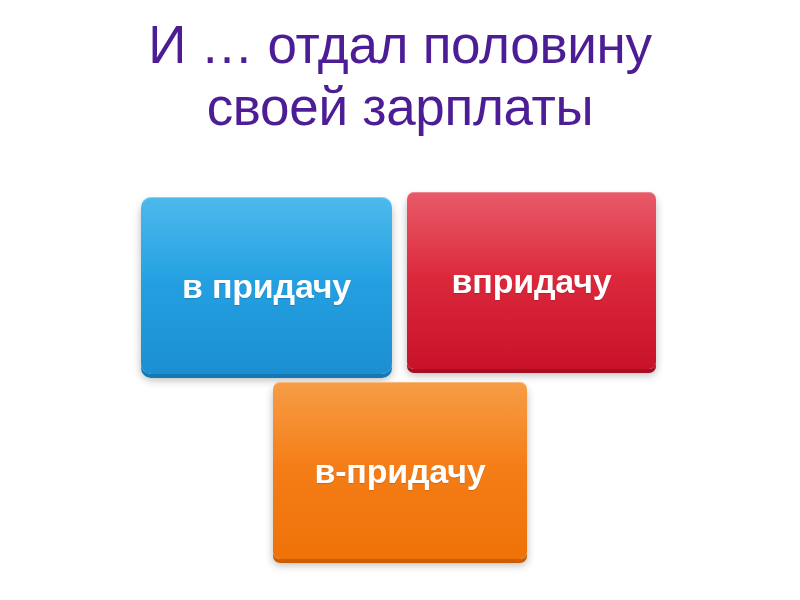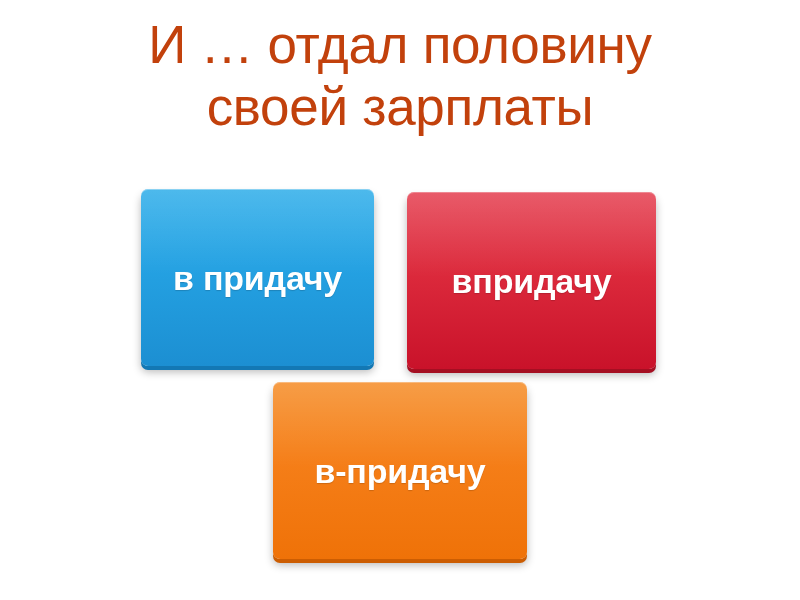--- a/index.html
+++ b/index.html
@@ -24,21 +24,21 @@
   
   .question-area {
     position: absolute;
     left: 0;
     top: 14px;
     width: 800px;
     text-align: center;
   }
   .question-text {
     display: block;
-    color: #c2410c;
+    color: #4c1d95;
     font-family: "Liberation Sans", sans-serif;
     font-size: 53px;
     font-weight: 400;
     line-height: 62px;
     letter-spacing: -0.3px;
     white-space: pre-line;
     padding: 0 30px;
   }
 
   
@@ -85,28 +85,29 @@
   }
 
   .answer-label {
     position: relative;
     z-index: 2;
   }
 
   
   .btn-blue {
     left: 141px;
-    top: 189px;
-    width: 233px;
+    top: 197px;
+    width: 251px;
     height: 177px;
     background: linear-gradient(to bottom, #2bace9 0%, #24a1e2 45%, #1c8fd2 100%);
     box-shadow:
       0 4px 0 0 #1378b4,
       0 6px 9px rgba(0,0,0,0.28),
       inset 0 1px 0 rgba(255,255,255,0.35);
+    border-radius: 10px;
   }
 
   
   .btn-red {
     left: 407px;
     top: 192px;
     width: 249px;
     height: 177px;
     background: linear-gradient(to bottom, #e43b4c 0%, #dc2a3c 45%, #c9122a 100%);
     box-shadow:

